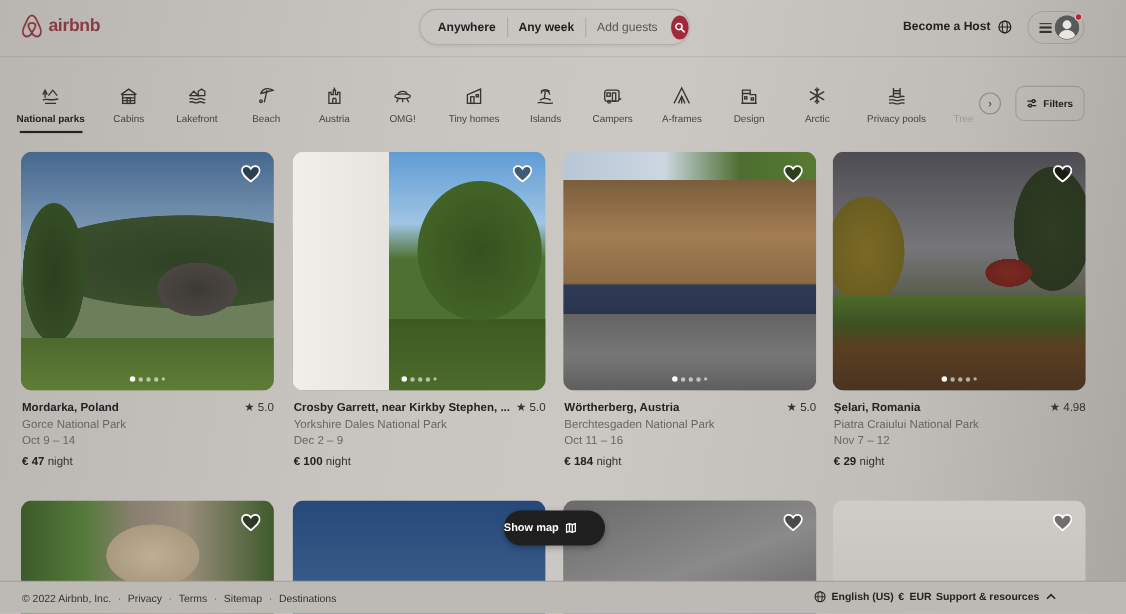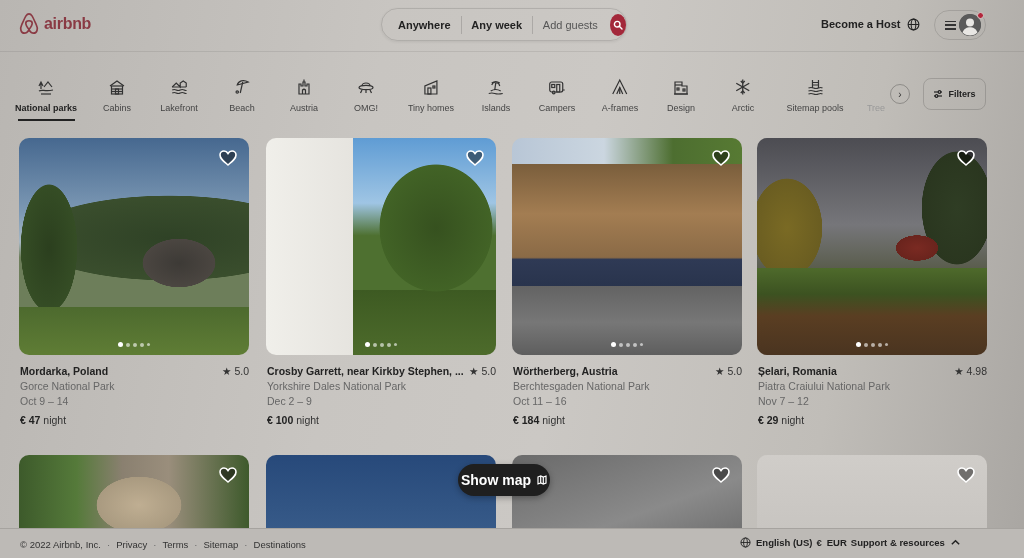--- a/index.html
+++ b/index.html
@@ -83,21 +83,21 @@
     radial-gradient(ellipse 60px 40px at 120px 50px, #bfae92 0%, #a99a80 70%, transparent 71%),
     linear-gradient(to right, #3d5a2b 0%, #557a3a 25%, #8a8070 45%, #9a8e7c 65%, #3e5a2c 100%); }
   .img6 { background:
     linear-gradient(to bottom, transparent 55%, #4a6a2a 55%, #3e5c22 100%),
     linear-gradient(to bottom, #27497a 0%, #3e628f 50%); }
   .img7 { background: linear-gradient(160deg, #6a6a6a 0%, #8a8a8a 35%, #5b5b5b 70%, #7a7a7a 100%); }
   .img8 { background:
     linear-gradient(to bottom, transparent 50%, #3a3a2e 50%, #2c2c24 100%),
     linear-gradient(to bottom, #d0cdc9 0%, #b8b5b1 100%); }
   
-  .show-map { position: absolute; left: 458px; top: 464px; width: 92px; height: 32px; border-radius: 16px; background: #1f1f1f; color: #fff; display: flex; align-items: center; justify-content: center; gap: 6px; font-size: 14px; font-weight: bold; box-shadow: 0 2px 6px rgba(0,0,0,0.3); }
+  .show-map { position: absolute; left: 458px; top: 464px; width: 92px; height: 32px; border-radius: 16px; background: #1f1f1f; color: #fff; display: flex; align-items: center; gap: 6px; font-size: 10px; font-weight: bold; box-shadow: 0 2px 6px rgba(0,0,0,0.3); }
   .show-map svg { width: 10px; height: 10px; }
   
   .footer { position: absolute; left: 0; top: 528px; width: 1024px; height: 30px; background: #bdbab6; border-top: 1px solid rgba(0,0,0,0.12); display: flex; align-items: center; font-size: 9.5px; color: #333; }
   .footer-left { position: absolute; left: 20px; top: 10px; display: flex; gap: 6px; white-space: nowrap; }
   .footer-left .sep { color: #666; }
   .footer-right { position: absolute; left: 740px; top: 8px; display: flex; align-items: center; gap: 4px; white-space: nowrap; font-weight: bold; color: #222; }
   .footer-right .fitem { display: flex; align-items: center; gap: 5px; }
   .footer-right svg { width: 11px; height: 11px; }
 </style>
 </head>
@@ -287,21 +287,21 @@
         <svg viewBox="0 0 18 18" fill="none" stroke="#333" stroke-width="1.2">
           <line x1="6" y1="2" x2="6" y2="10"></line>
           <line x1="12" y1="2" x2="12" y2="10"></line>
           <line x1="6" y1="4.5" x2="12" y2="4.5"></line>
           <line x1="6" y1="7" x2="12" y2="7"></line>
           <path d="M2 10 Q4.5 9 7 10 T12 10 T16 10"></path>
           <path d="M2 13 Q4.5 12 7 13 T12 13 T16 13"></path>
           <path d="M2 16 Q4.5 15 7 16 T12 16 T16 16"></path>
         </svg>
       </span>
-    <span class="cat-label">Sitemap pools</span>
+    <span class="cat-label">Privacy pools</span>
   </div>
   <div class="cat faded" style="left:876px">
     <span class="cat-icon"></span>
     <span class="cat-label">Tree</span>
   </div>
   <div class="cat-underline"></div>
 </div>
 <div class="cat-next">
     <span>›</span>
   </div>

